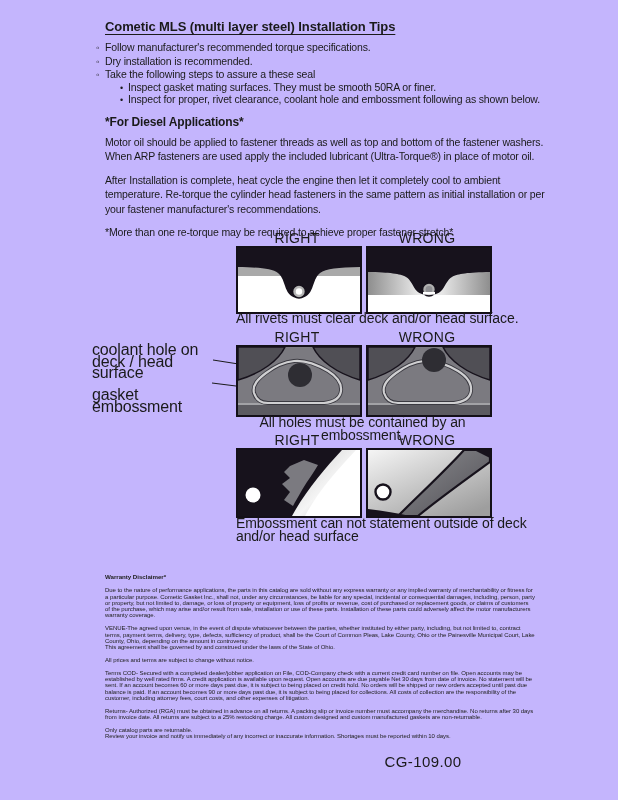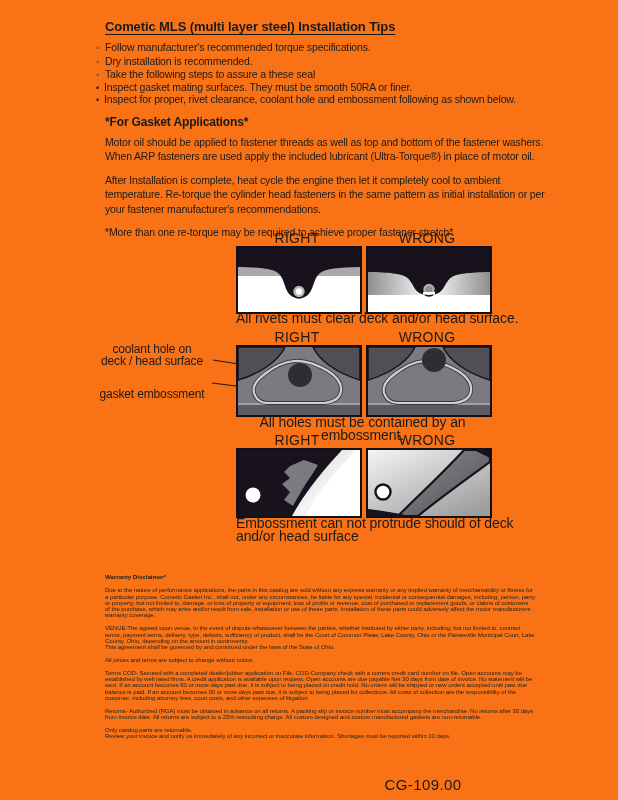--- a/index.html
+++ b/index.html
@@ -1,47 +1,47 @@
 <!DOCTYPE html>
 <html><head>
 <meta charset="utf-8">
 <style>
   html,body{margin:0;padding:0;background:#ffffff;}
-  .page{position:relative;width:618px;height:800px;background:#f97316;overflow:hidden;
+  .page{position:relative;width:618px;height:800px;background:#c4b5fd;overflow:hidden;
         font-family:"Liberation Sans",sans-serif;color:#1a1a1a;}
   
   .doc-title{position:absolute;left:105px;top:19px;font-size:13px;font-weight:700;
              text-decoration:underline;text-underline-offset:3px;letter-spacing:-0.1px;}
   .bullets{position:absolute;left:96px;top:41px;width:460px;font-size:10.5px;letter-spacing:-0.15px;}
   .b1{line-height:13.5px;display:flex;}
   .b1 .mk{width:9px;flex:none;}
   .b1 .mk::before{content:"◦";font-size:10px;}
-  .b2{line-height:11.8px;display:flex;}
+  .b2{line-height:11.8px;display:flex;margin-left:24px;}
   .b2 .mk{width:8px;flex:none;}
   .b2 .mk::before{content:"•";font-size:9px;}
   .diesel{position:absolute;left:105px;top:115px;width:452px;font-size:10.5px;
           line-height:14.5px;letter-spacing:-0.15px;}
   .diesel h2{font-size:12px;font-weight:700;margin:0 0 5px 0;}
   .diesel p{margin:0 0 9px 0;}
   
   .fig-label{position:absolute;width:122px;text-align:center;font-size:14px;letter-spacing:0.3px;}
   .fig-box{position:absolute;width:122px;border:2px solid #141018;background:#fff;}
   .fig-box svg{display:block;width:100%;height:100%;}
   .fig-caption{position:absolute;font-size:14px;letter-spacing:-0.1px;line-height:12.5px;}
   .pre{white-space:pre-line;}
-  .side-label{position:absolute;left:92px;width:120px;text-align:center;font-size:12px;
+  .side-label{position:absolute;left:92px;width:120px;text-align:left;font-size:16px;
               line-height:11.5px;letter-spacing:-0.15px;}
   .leader{position:absolute;left:208px;top:348px;}
   
   .warranty{position:absolute;left:105px;top:574px;width:430px;font-size:6px;
             line-height:6.3px;letter-spacing:-0.05px;color:#222;}
   .warranty h3{font-size:6.2px;margin:0 0 7px 0;font-weight:700;}
   .warranty p{margin:0 0 6.5px 0;white-space:pre-line;}
   .page-code{position:absolute;left:363px;top:753px;width:120px;text-align:center;
-             font-size:15px;letter-spacing:0.4px;margin-top:23px;}
+             font-size:15px;letter-spacing:0.4px;}
 </style>
 </head>
 <body>
 
 <div class="page">
 
   <div class="doc-title">Cometic MLS (multi layer steel) Installation Tips</div>
 
   <div class="bullets">
     <div class="b1">
@@ -60,21 +60,21 @@
         <span class="mk"></span>
         <span>Inspect gasket mating surfaces.  They must be smooth 50RA or finer.</span>
       </div>
     <div class="b2">
         <span class="mk"></span>
         <span>Inspect for proper, rivet clearance, coolant hole and embossment following as shown below.</span>
       </div>
   </div>
 
   <div class="diesel">
-    <h2>*For Gasket Applications*</h2>
+    <h2>*For Diesel Applications*</h2>
     <p>Motor oil should be applied to fastener threads as well as top and bottom of the fastener washers. When ARP fasteners are used apply the included lubricant (Ultra-Torque®) in place of motor oil.</p>
     <p>After Installation is complete, heat cycle the engine then let it completely cool to ambient temperature. Re-torque the cylinder head fasteners in the same pattern as initial installation or per your fastener manufacturer's recommendations.</p>
     <p>*More than one re-torque may be required to achieve proper fastener stretch*</p>
   </div>
 
   <div class="fig-label" style="left:236px;top:230px;">RIGHT</div>
   <div class="fig-label" style="left:366px;top:230px;">WRONG</div>
 
   <div class="fig-box" style="left:236px;top:246px;height:64px;">
     <svg viewBox="0 0 122 64" preserveAspectRatio="none">
@@ -181,21 +181,21 @@
         </linearGradient>
       </defs>
       <rect x="0" y="0" width="122" height="66" fill="url(#gA)"></rect>
       <path d="M96,0 L122,0 L122,12 C100,28 72,48 50,66 L30,66 C52,44 78,20 96,0 Z" fill="url(#gB)" stroke="#17121c" stroke-width="2.2"></path>
       <path d="M106,0 L122,0 L122,8 Z" fill="#17121c"></path>
       <path d="M0,59 C16,61 30,63 42,66 L0,66 Z" fill="#17121c"></path>
       <circle cx="15" cy="42" r="7.5" fill="#ffffff" stroke="#17121c" stroke-width="2.4"></circle>
     </svg>
   </div>
 
-  <div class="fig-caption pre" style="left:236px;top:517px;">Embossment can not protrude should of deck
+  <div class="fig-caption pre" style="left:236px;top:517px;">Embossment can not statement outside of deck
 and/or head surface</div>
 
   <div class="warranty">
     <h3>Warranty Disclaimer*</h3>
     <p>Due to the nature of performance applications, the parts in this catalog are sold without any express warranty or any implied warranty of merchantability or fitness for a particular purpose.  Cometic Gasket Inc., shall not, under any circumstances, be liable for any special, incidental or consequential damages, including, person, party or property, but not limited to, damage, or loss of property or equipment, loss of profits or revenue, cost of purchased or replacement goods, or claims of customers of the purchase, which may arise and/or result from sale, installation or use of these parts.  Installation of these parts could adversely affect the motor manufacturers warranty coverage.</p>
     <p>VENUE-The agreed upon venue, in the event of dispute whatsoever between the parties, whether instituted by either party, including, but not limited to, contract terms, payment terms, delivery, type, defects, sufficiency of product, shall be the Court of Common Pleas, Lake County, Ohio or the Painesville Municipal Court, Lake County, Ohio, depending on the amount in controversy.
 This agreement shall be governed by and construed under the laws of the State of Ohio.</p>
     <p>All prices and terms are subject to change without notice.</p>
     <p>Terms COD- Secured with a completed dealer/jobber application on File, COD-Company check with a current credit card number on file.  Open accounts may be established by well rated firms.  A credit application is available upon request.  Open accounts are due payable Net 30 days from date of invoice.  No statement will be sent.  If an account becomes 60 or more days past due, it is subject to being placed on credit hold.  No orders will be shipped or new orders accepted until past due balance is paid.  If an account becomes 90 or more days past due, it is subject to being placed for collections.  All costs of collection are the responsibility of the customer, including attorney fees, court costs, and other expenses of litigation.</p>
     <p>Returns- Authorized (RGA) must be obtained in advance on all returns.  A packing slip or invoice number must accompany the merchandise.  No returns after 30 days from invoice date.  All returns are subject to a 25% restocking charge.  All custom designed and custom manufactured gaskets are non-returnable.</p>

